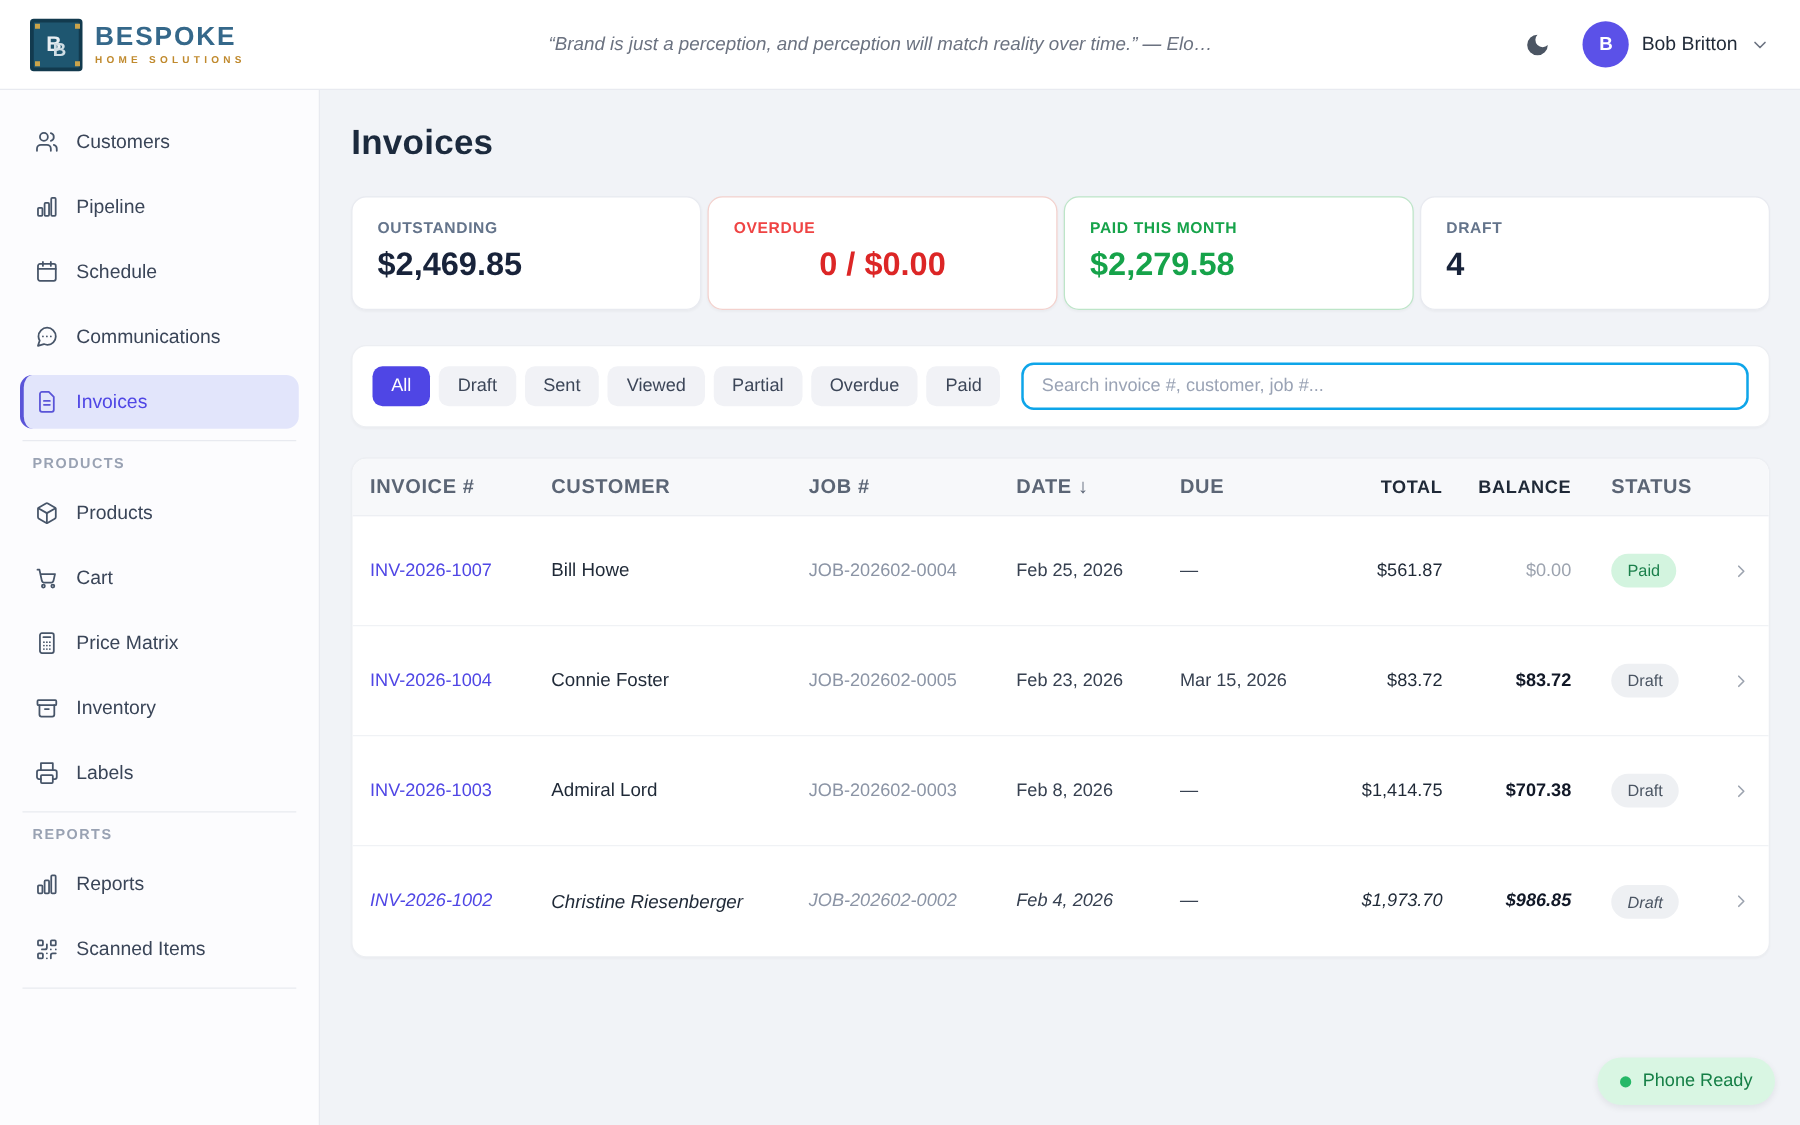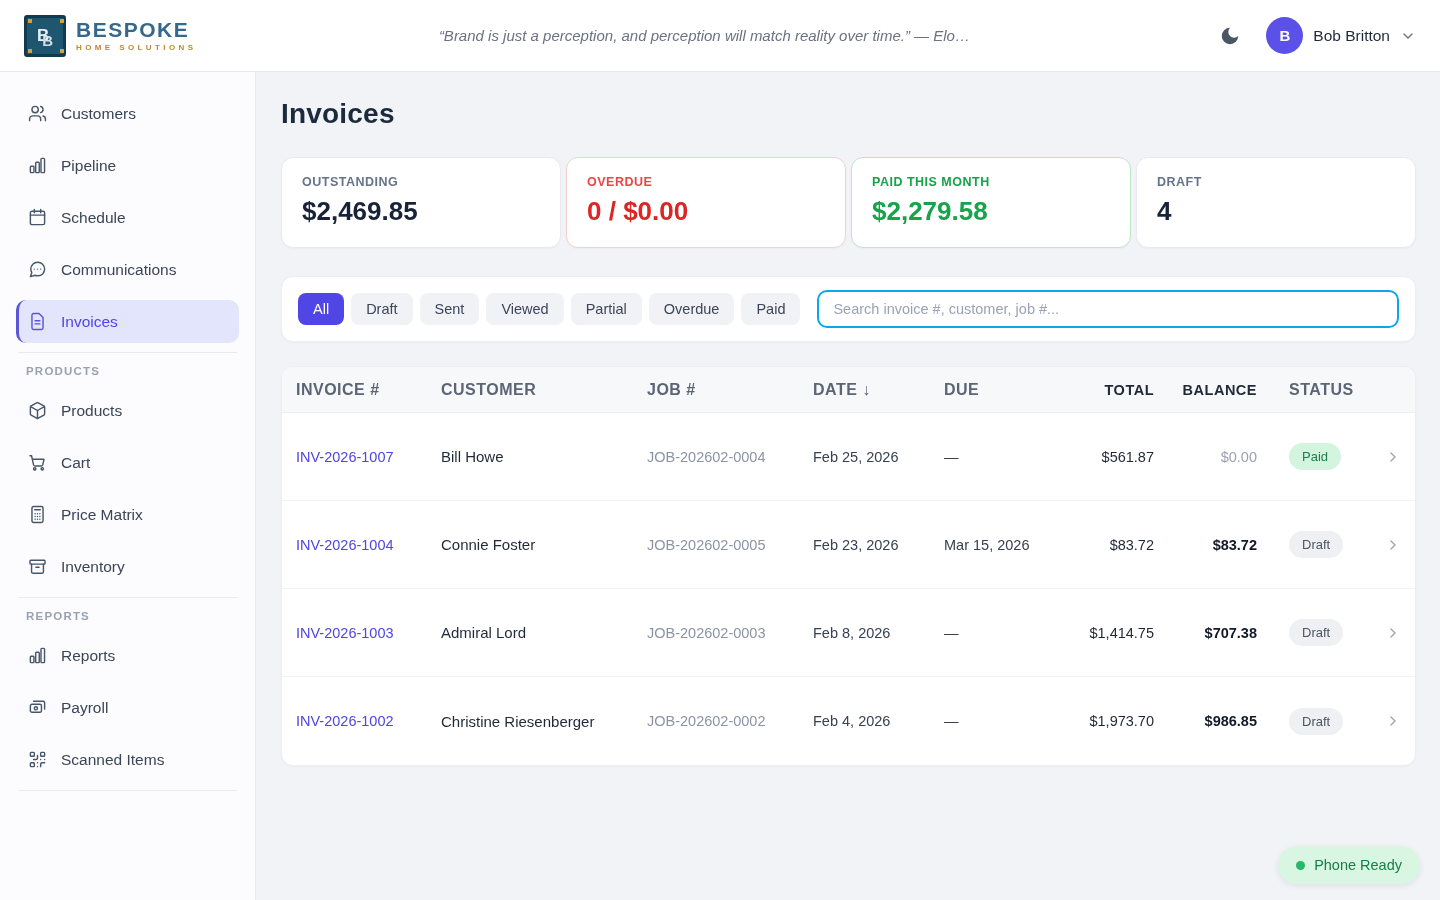--- a/index.html
+++ b/index.html
@@ -44,21 +44,21 @@
   .main { position:absolute; top:72px; left:257px; width:1183px; height:828px; padding:26px 24px; }
   .page-title { font-size:28px; font-weight:700; color:#1c2a3d; letter-spacing:.2px; }
 
   .stats { display:flex; gap:5px; margin-top:27px; }
   .stat-card { flex:1; background:#fff; border:1px solid #e8eaf0; border-radius:12px;
                padding:17px 20px 20px; box-shadow:0 1px 2px rgba(16,24,40,.03); }
   .stat-label { font-size:12.5px; font-weight:600; letter-spacing:.5px; color:#64748b; }
   .stat-value { font-size:26px; font-weight:800; color:#18233a; margin-top:7px; }
   .stat-card.red { border-color:#f3d1cd; }
   .stat-card.red .stat-label { color:#ef4444; }
-  .stat-card.red .stat-value { color:#dc2626; }
+  .stat-card.red .stat-value { color:#dc2626;text-align:center; }
   .stat-card.green { border-color:#bde5c8; }
   .stat-card.green .stat-label { color:#16a34a; }
   .stat-card.green .stat-value { color:#16a34a; }
 
   .filter-card { margin-top:28px; background:#fff; border:1px solid #eceef2; border-radius:12px;
                  padding:13px 16px; display:flex; align-items:center; gap:7px;
                  box-shadow:0 1px 2px rgba(16,24,40,.03); }
   .chip { border:none; background:#f1f2f6; color:#3c4658; font-size:14.5px; font-family:inherit;
           padding:8px 15px; border-radius:8px; cursor:pointer; }
   .chip.active { background:#4f46e5; color:#fff; }
@@ -68,21 +68,21 @@
 
   .table-card { margin-top:24px; background:#fff; border:1px solid #eceef2; border-radius:12px;
                 overflow:hidden; box-shadow:0 1px 2px rgba(16,24,40,.03); }
   .thead, .trow { display:grid; grid-template-columns:145px 206px 166px 131px 108px 102px 103px 1fr 26px;
                   align-items:center; padding:0 14px; }
   .thead { height:46px; background:#f7f8fa; border-bottom:1px solid #edeff3; }
   .th { font-size:16px; font-weight:700; color:#5b6575; letter-spacing:.5px; cursor:pointer; }
   .th.num { text-align:right; }
   .th.status { padding-left:32px; }
   .trow { height:88px; border-bottom:1px solid #f0f2f5; font-size:15px; cursor:pointer; }
-  .trow:last-child { border-bottom:none; }
+  .trow:last-child { border-bottom:none;font-style:italic; }
   .cell-invoice { color:#4f46e5; font-size:14.5px; cursor:pointer; }
   .cell-customer { color:#1f2937; }
   .cell-job { color:#8b94a5; font-size:14.5px; }
   .cell-date, .cell-due { color:#374151; font-size:14.5px; }
   .num { text-align:right; color:#1f2937; font-size:14.5px; }
   .cell-balance { font-weight:700; color:#111827; }
   .cell-balance.muted { font-weight:400; color:#9ca3af; }
   .cell-status { padding-left:32px; }
   .badge { display:inline-block; padding:6px 13px; border-radius:999px; font-size:13px; }
   .badge.paid { background:#d3f4df; color:#1a7f4b; }
@@ -218,43 +218,43 @@
   <div class="nav-item">
     <span>
         <svg width="19" height="19" viewBox="0 0 24 24" fill="none" stroke="currentColor" stroke-width="1.8" stroke-linecap="round" stroke-linejoin="round">
           <rect x="2.5" y="4" width="19" height="5" rx="1"></rect>
           <path d="M4.5 9v9.5a2 2 0 0 0 2 2h11a2 2 0 0 0 2-2V9"></path>
           <path d="M10 13h4"></path>
         </svg>
       </span>
     <span>Inventory</span>
   </div>
+  <div class="nav-item">
+    <span>
+        <svg width="19" height="19" viewBox="0 0 24 24" fill="none" stroke="currentColor" stroke-width="1.8" stroke-linecap="round" stroke-linejoin="round">
+          <polyline points="6 9 6 2 18 2 18 9"></polyline>
+          <path d="M6 18H4a2 2 0 0 1-2-2v-5a2 2 0 0 1 2-2h16a2 2 0 0 1 2 2v5a2 2 0 0 1-2 2h-2"></path>
+          <rect x="6" y="14" width="12" height="8" rx="1"></rect>
+        </svg>
+      </span>
+    <span>Labels</span>
+  </div>
 
   <div class="nav-divider"></div>
   <div class="nav-section">REPORTS</div>
 
   <div class="nav-item">
     <span>
         <svg width="19" height="19" viewBox="0 0 24 24" fill="none" stroke="currentColor" stroke-width="1.8" stroke-linecap="round" stroke-linejoin="round">
           <rect x="3" y="13" width="4.5" height="8" rx="1"></rect>
           <rect x="9.7" y="8" width="4.5" height="13" rx="1"></rect>
           <rect x="16.4" y="3" width="4.5" height="18" rx="1"></rect>
         </svg>
       </span>
     <span>Reports</span>
-  </div>
-  <div class="nav-item">
-    <span>
-        <svg width="19" height="19" viewBox="0 0 24 24" fill="none" stroke="currentColor" stroke-width="1.8" stroke-linecap="round" stroke-linejoin="round">
-          <rect x="3" y="8" width="14" height="10" rx="2"></rect>
-          <path d="M7 4h12a2 2 0 0 1 2 2v8"></path>
-          <circle cx="10" cy="13" r="2"></circle>
-        </svg>
-      </span>
-    <span>Payroll</span>
   </div>
   <div class="nav-item">
     <span>
         <svg width="19" height="19" viewBox="0 0 24 24" fill="none" stroke="currentColor" stroke-width="1.8" stroke-linecap="round" stroke-linejoin="round">
           <rect x="3" y="3" width="5" height="5" rx="1"></rect>
           <rect x="3" y="16" width="5" height="5" rx="1"></rect>
           <rect x="16" y="3" width="5" height="5" rx="1"></rect>
           <path d="M12 7v3a2 2 0 0 1-2 2H7"></path>
           <path d="M21 16h-3a2 2 0 0 0-2 2v3"></path>
           <path d="M12 16h.01M16 12h.01M21 12h.01M12 21h.01"></path>

